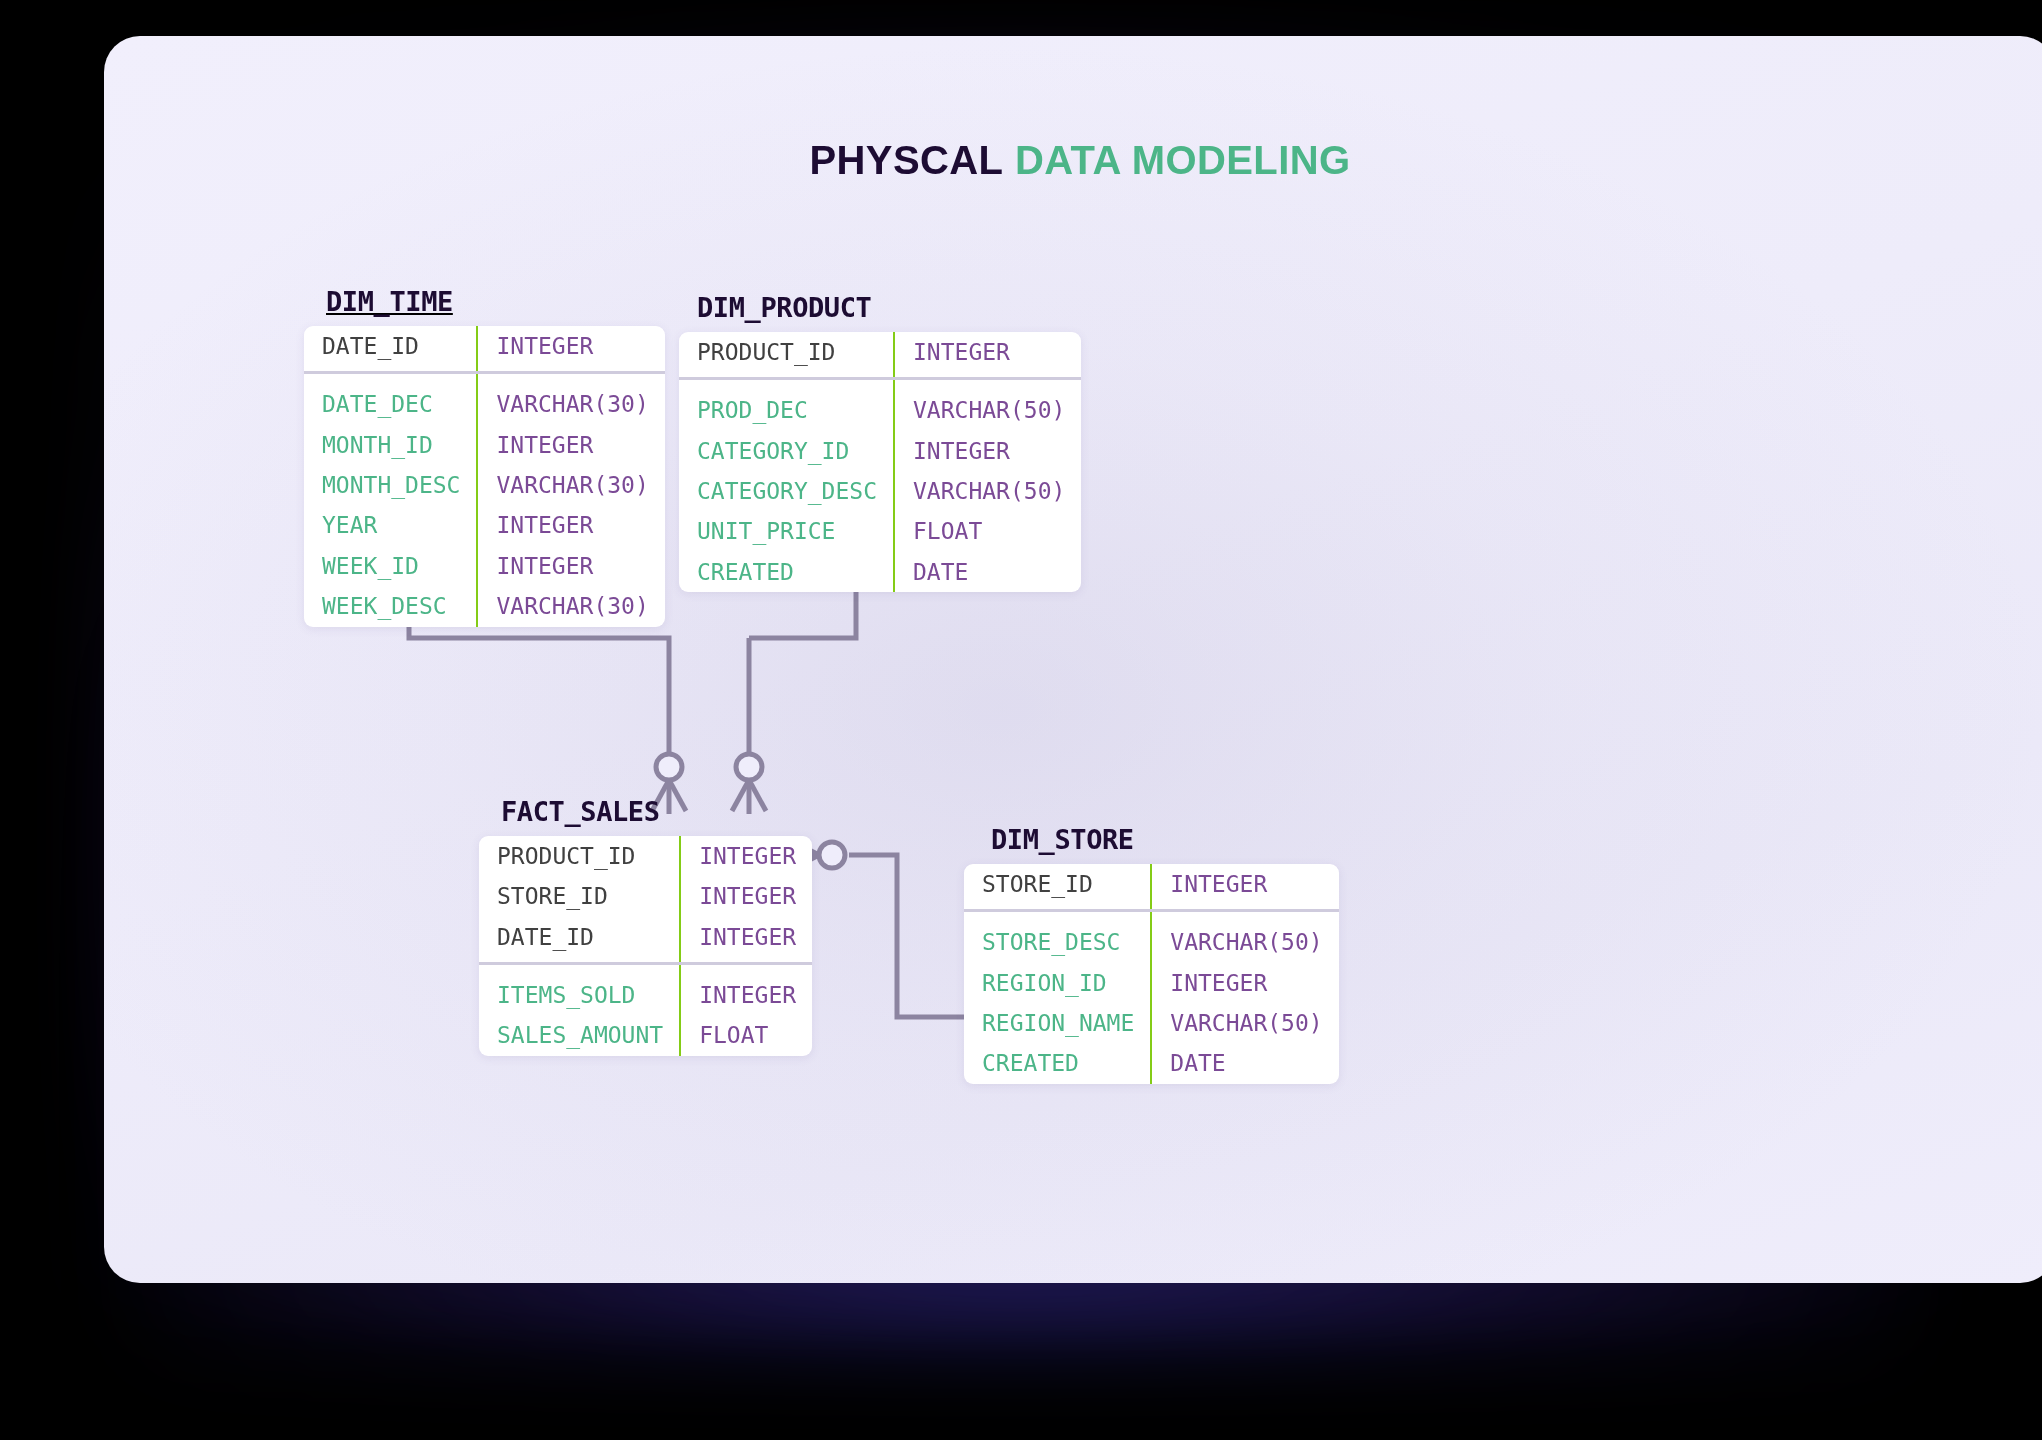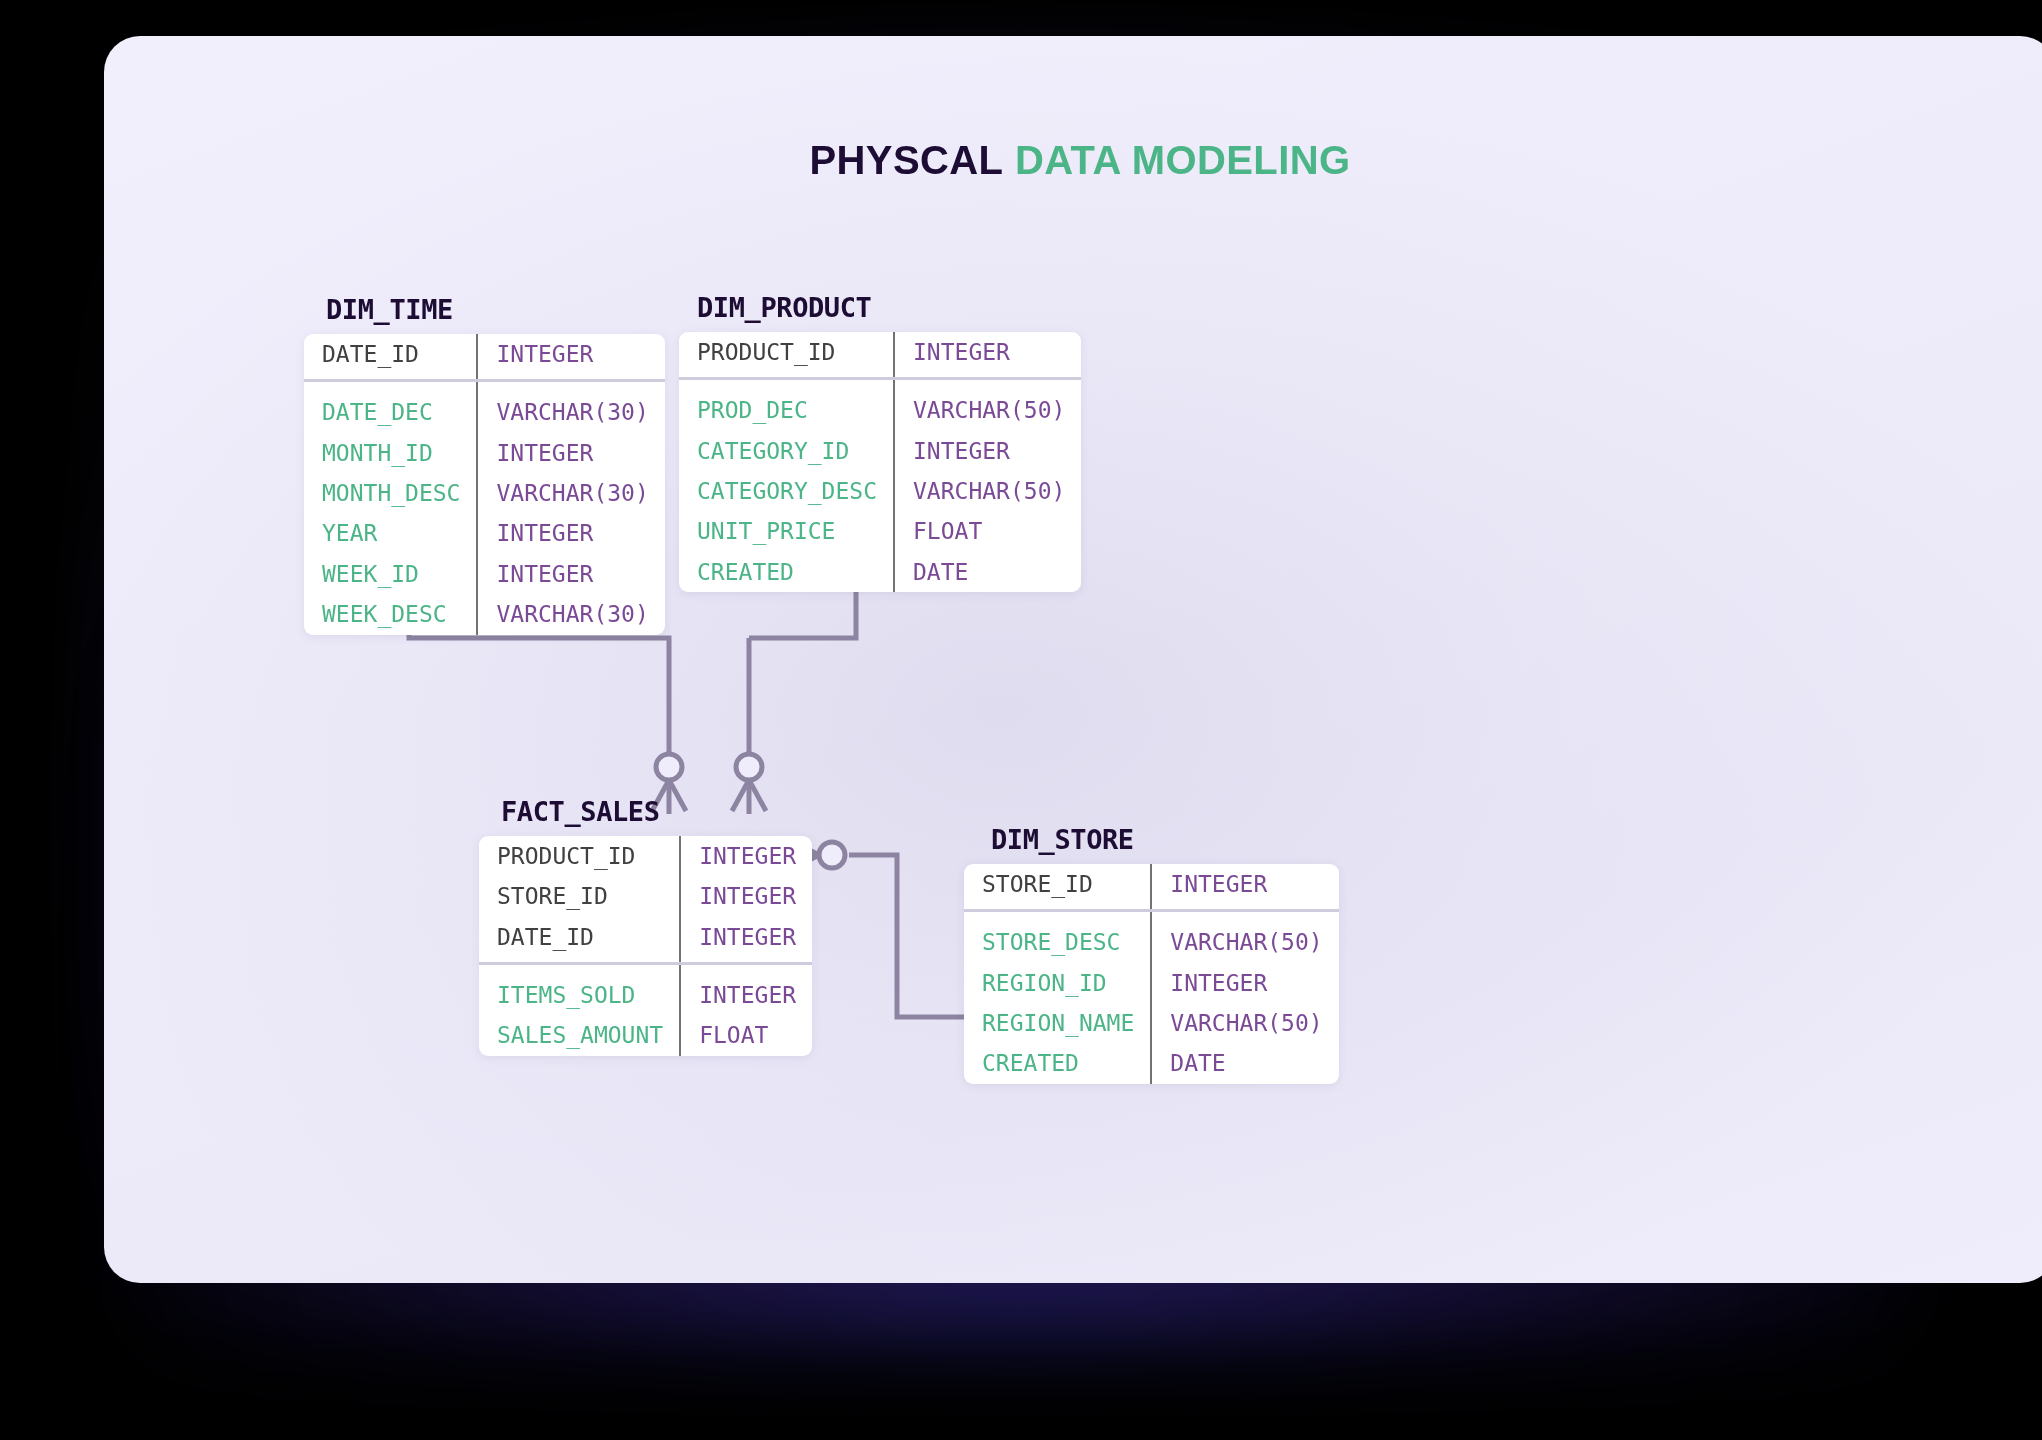--- a/index.html
+++ b/index.html
@@ -123,27 +123,27 @@
     border-collapse: collapse;
     font-family: "DejaVu Sans Mono", monospace;
     font-size: 23px;
   }
   table.cols td {
     padding: 5px 16px 5px 18px;
     white-space: nowrap;
     line-height: 1.32;
   }
   table.cols td.tname { color: #4cb588; }
-  table.cols td.ttype { color: #7b4a96; border-left: 2px solid #737373; }
+  table.cols td.ttype { color: #7b4a96; border-left: 2px solid #84cc16; }
   tr.pk td.tname { color: #404040; }
   tr.sep-below td { border-bottom: 3px solid #cfcbdd; padding-bottom: 10px; }
   tr.sep-above td { padding-top: 15px; }
 
   
-  #ent-dim-time    { left: 200px; top: 258px; }
+  #ent-dim-time    { left: 200px; top: 250px; text-decoration: underline; }
   #ent-dim-product { left: 575px; top: 256px; }
   #ent-fact-sales  { left: 375px; top: 760px; }
   #ent-dim-store   { left: 860px; top: 780px; margin-top: 8px; }
 
   
   #ent-fact-sales .ent-title { margin-left: 22px; }
   #ent-dim-store  .ent-title { margin-left: 27px; }
   #ent-dim-product .ent-title { margin-left: 18px; }
   #ent-dim-time    .ent-title { margin-left: 22px; }
 </style>

